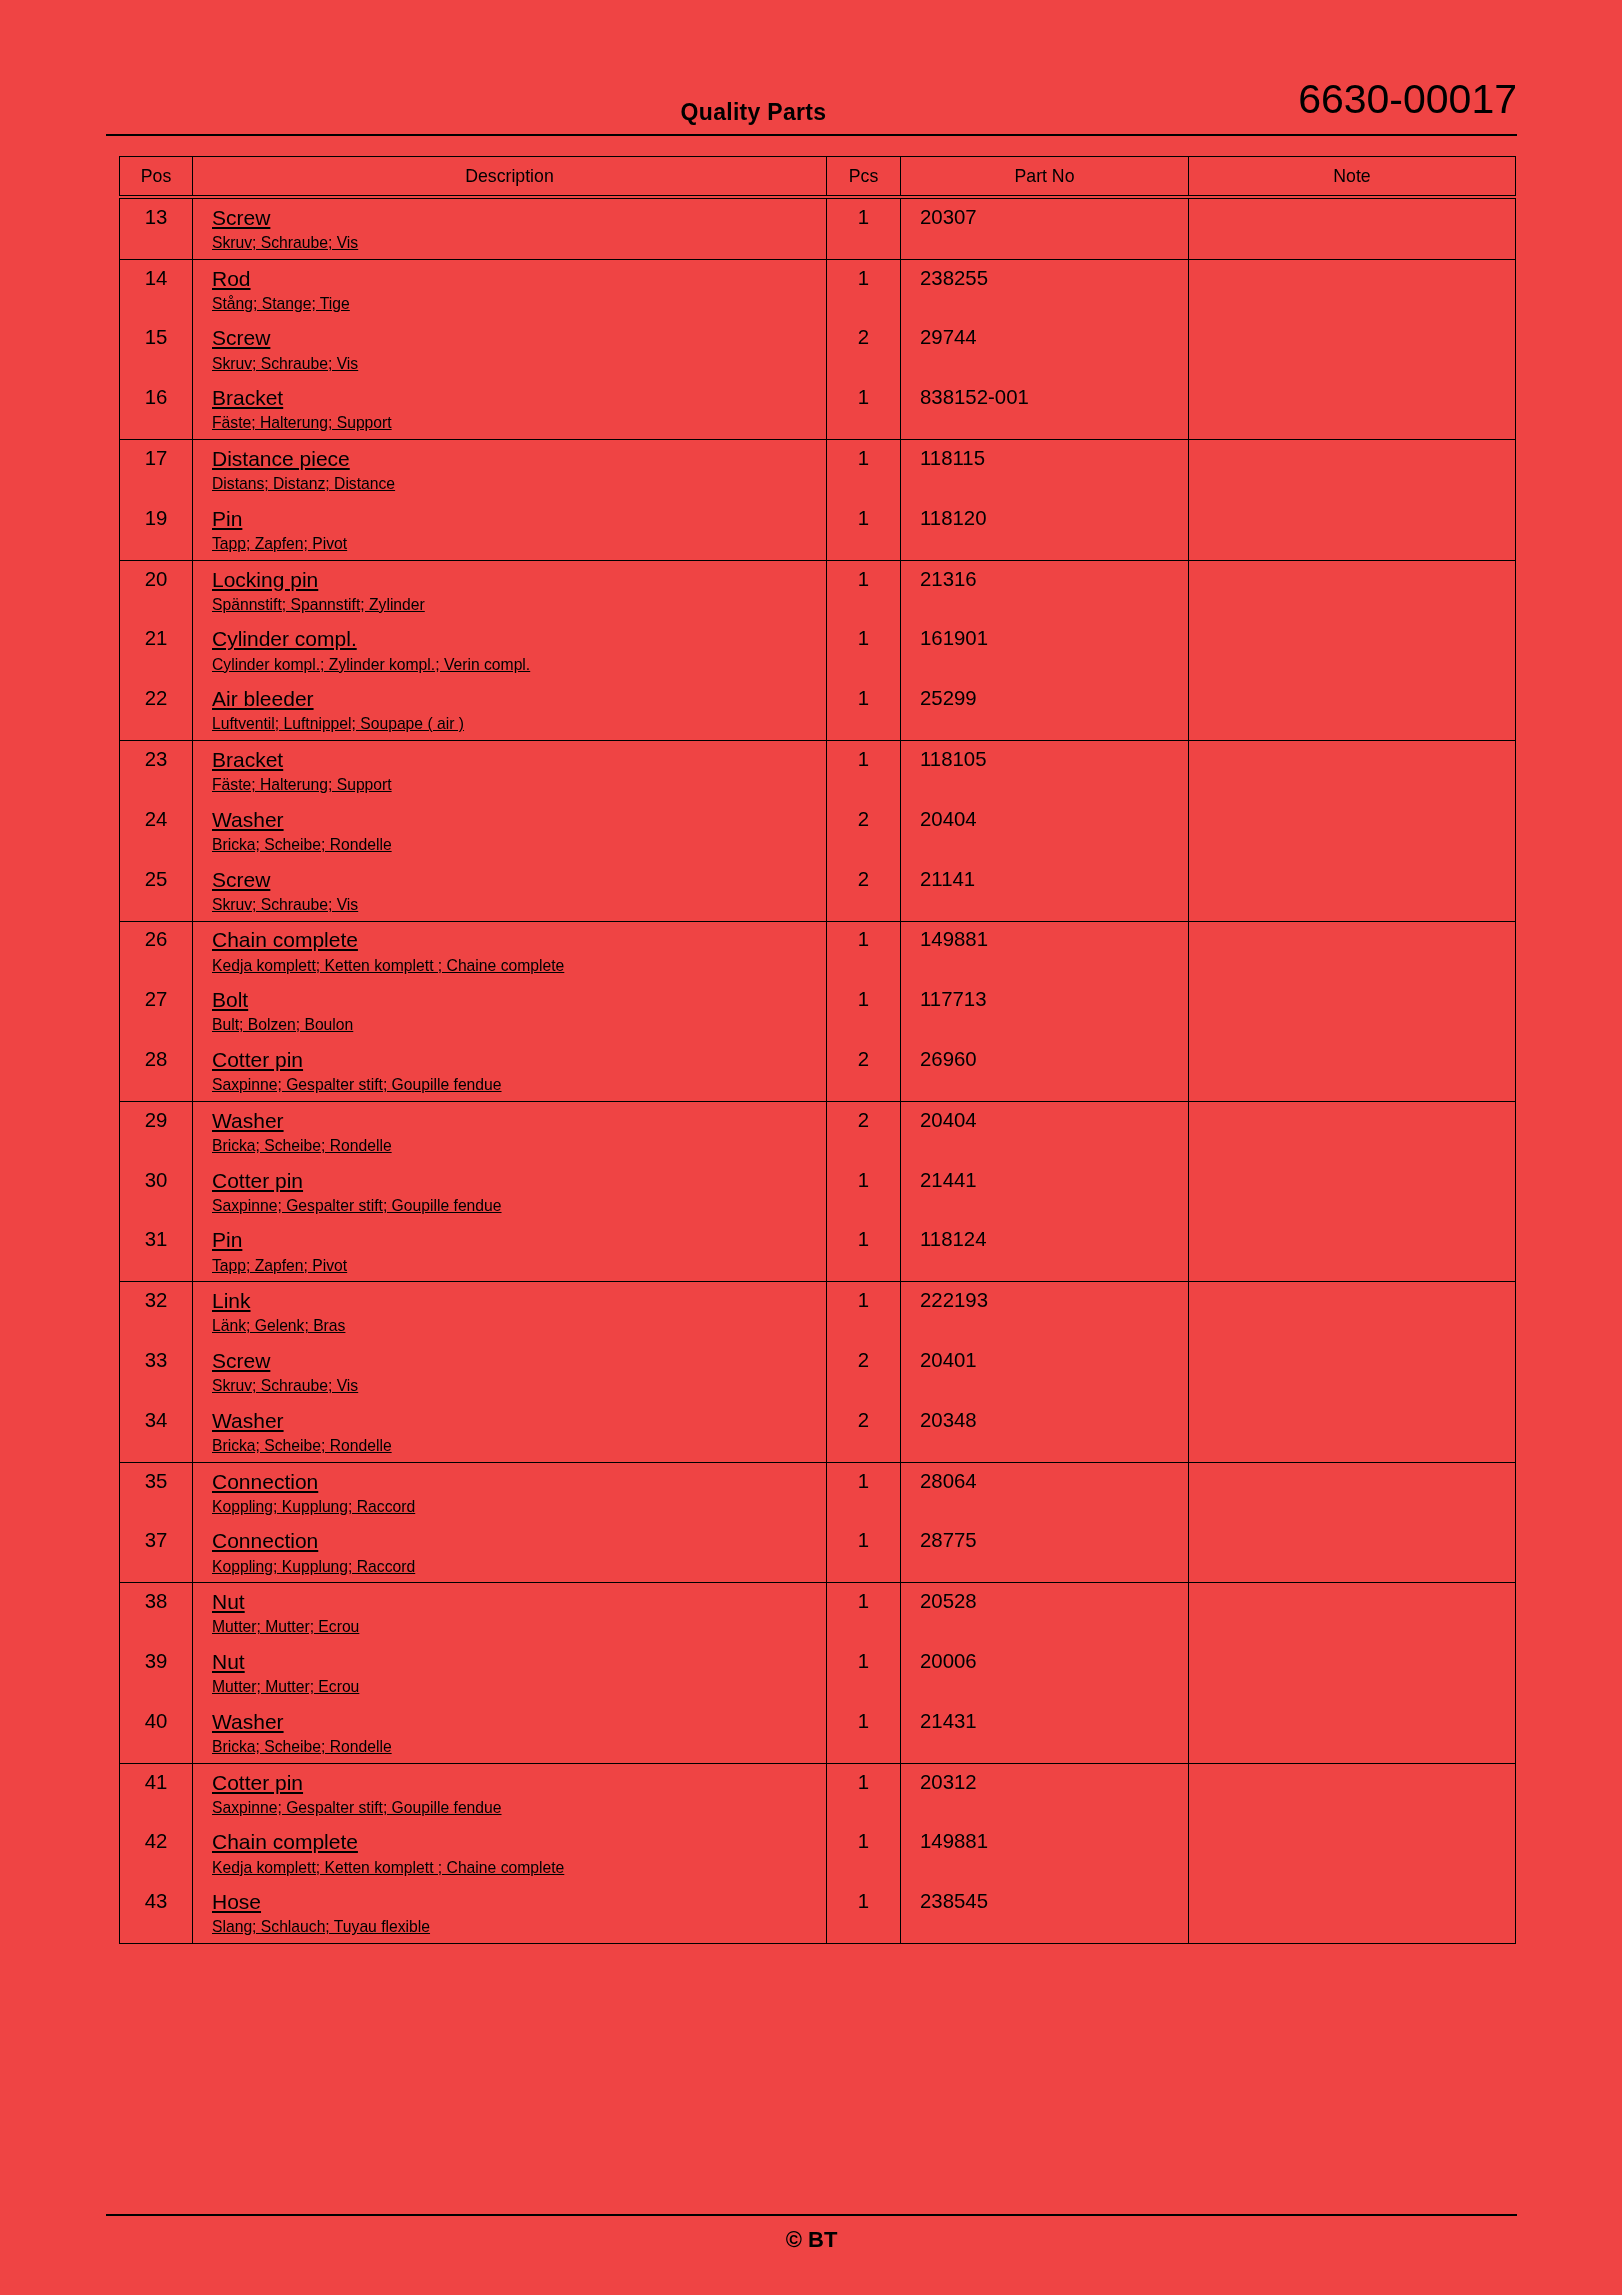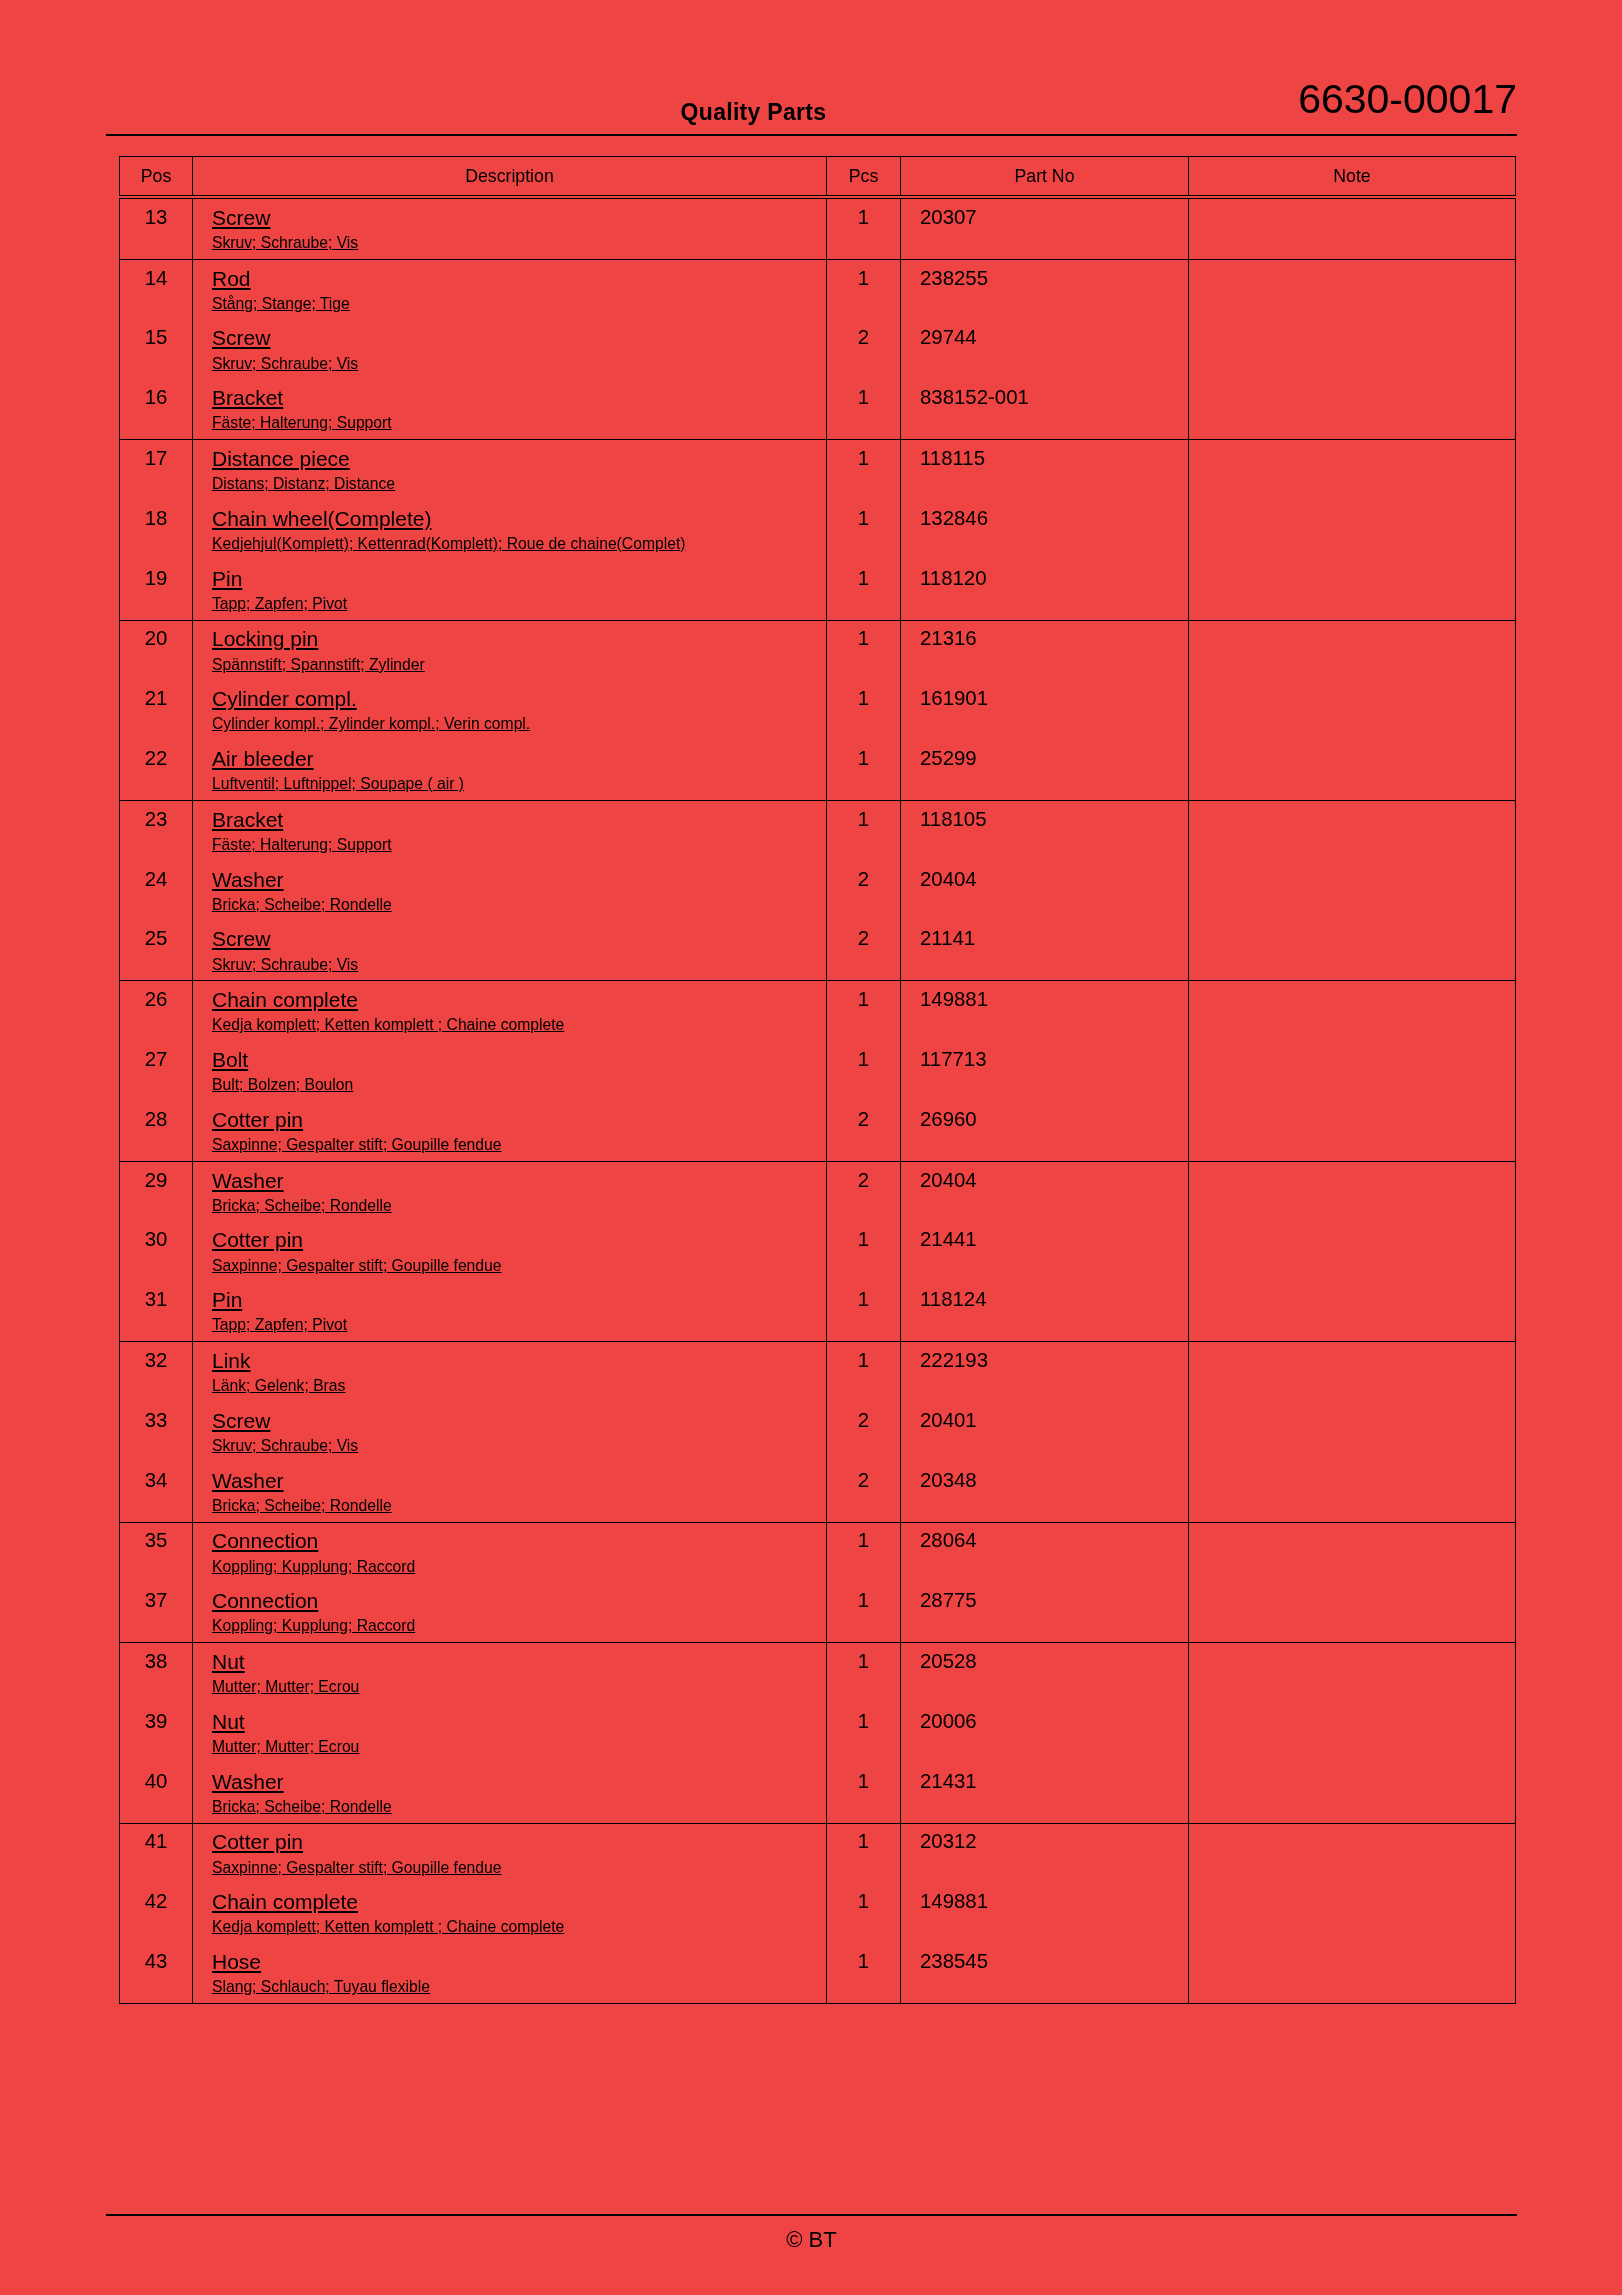--- a/index.html
+++ b/index.html
@@ -74,20 +74,21 @@
   .col-partno { padding-left: 19px !important; font-size: 20.4px; }
   .col-note   { font-size: 20.4px; }
   
   .footer {
     position: absolute;
     left: 106px;
     width: 1411px;
     top: 2214px;
     border-top: 2px solid #000;
     text-align: center;
+    font-weight: bold;
   }
   .footer-text {
     display: inline-block;
     margin-top: 11px;
     font-size: 22px;
   }
 </style>
 </head>
 <body>
 
@@ -159,30 +160,20 @@
         <tr class="part-row">
       <td class="col-pos">17</td>
       <td class="col-desc">
         <div class="desc-main">Distance piece</div>
         <div class="desc-sub">Distans; Distanz; Distance</div>
       </td>
       <td class="col-pcs">1</td>
       <td class="col-partno">118115</td>
       <td class="col-note"></td>
     </tr>
-        <tr class="part-row">
-      <td class="col-pos">18</td>
-      <td class="col-desc">
-        <div class="desc-main">Chain wheel(Complete)</div>
-        <div class="desc-sub">Kedjehjul(Komplett); Kettenrad(Komplett); Roue de chaine(Complet)</div>
-      </td>
-      <td class="col-pcs">1</td>
-      <td class="col-partno">132846</td>
-      <td class="col-note"></td>
-    </tr>
         <tr class="part-row group-end">
       <td class="col-pos">19</td>
       <td class="col-desc">
         <div class="desc-main">Pin</div>
         <div class="desc-sub">Tapp; Zapfen; Pivot</div>
       </td>
       <td class="col-pcs">1</td>
       <td class="col-partno">118120</td>
       <td class="col-note"></td>
     </tr>

